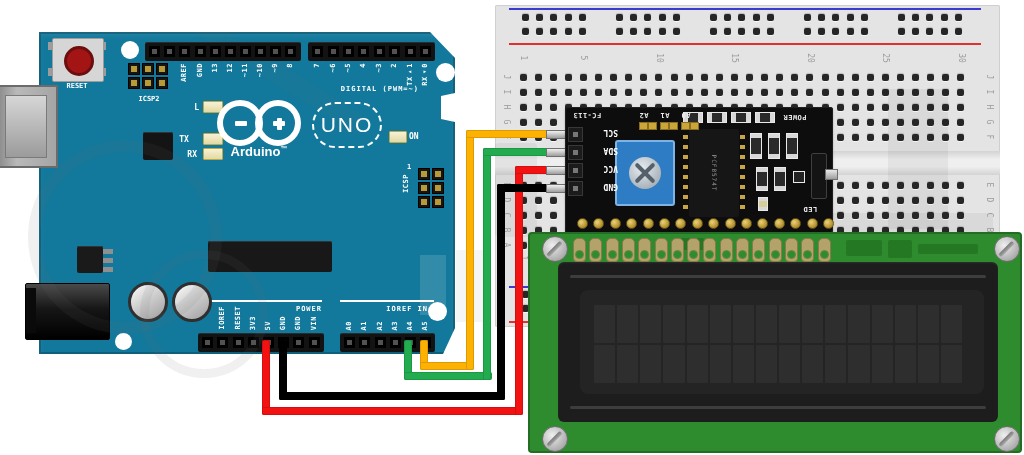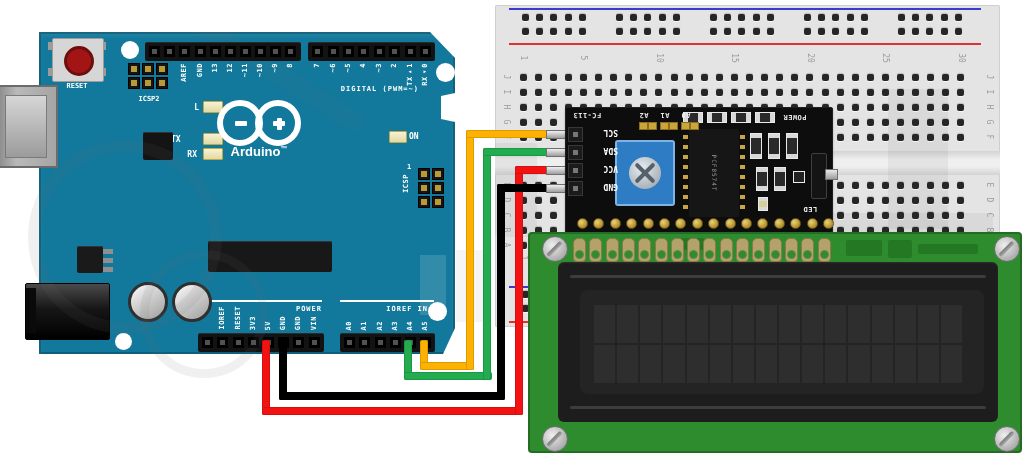--- a/index.html
+++ b/index.html
@@ -585,33 +585,34 @@
     <div class="rst-leg" style="left:60px;top:10px"></div>
     <div class="rst-leg" style="left:60px;top:36px"></div>
     <div class="rst-base"></div>
     <div class="rst-cap"></div>
     <div class="ar-text" style="left:13px;top:50px;width:50px;text-align:center;font-size:7px">RESET</div>
 
     <div class="ar-text" style="left:85px;top:63px;width:50px;text-align:center;font-size:7px">ICSP2</div>
 
     <div class="ar-text" style="left:146px;top:71px;width:14px;text-align:right;font-size:8px">L</div>
     <div class="led" style="left:164px;top:69px"></div>
-    <div class="ar-text" style="left:132px;top:103px;width:26px;text-align:left;font-size:8px">TX</div>
+    <div class="ar-text" style="left:132px;top:103px;width:26px;text-align:center;font-size:8px">TX</div>
     <div class="led" style="left:164px;top:101px"></div>
     <div class="ar-text" style="left:132px;top:118px;width:26px;text-align:right;font-size:8px">RX</div>
     <div class="led" style="left:164px;top:116px"></div>
 
     <div class="logo-c" style="left:178px;top:68px"></div>
     <div class="logo-c" style="left:216px;top:68px"></div>
     <div class="logo-bar" style="left:196px;top:89px;width:12px;height:5px"></div>
     <div class="logo-bar" style="left:234px;top:89px;width:12px;height:5px"></div>
     <div class="logo-bar" style="left:237.5px;top:85.5px;width:5px;height:12px"></div>
     <div class="brand">
       <span>Arduino</span><sup>™</sup>
     </div>
+    <div class="uno-oval">UNO</div>
 
     <div class="caption" style="left:250px;top:53px;width:130px">DIGITAL (PWM=~)</div>
     <div class="wline" style="left:159px;top:268px;width:124px"></div>
     <div class="caption" style="left:193px;top:273px;width:90px">POWER</div>
     <div class="wline" style="left:301px;top:268px;width:94px"></div>
     <div class="caption" style="left:305px;top:273px;width:84px">IOREF IN</div>
 
     <div class="led" style="left:350px;top:99px;width:16px"></div>
     <div class="ar-text" style="left:370px;top:100px;font-size:8px">ON</div>
 

